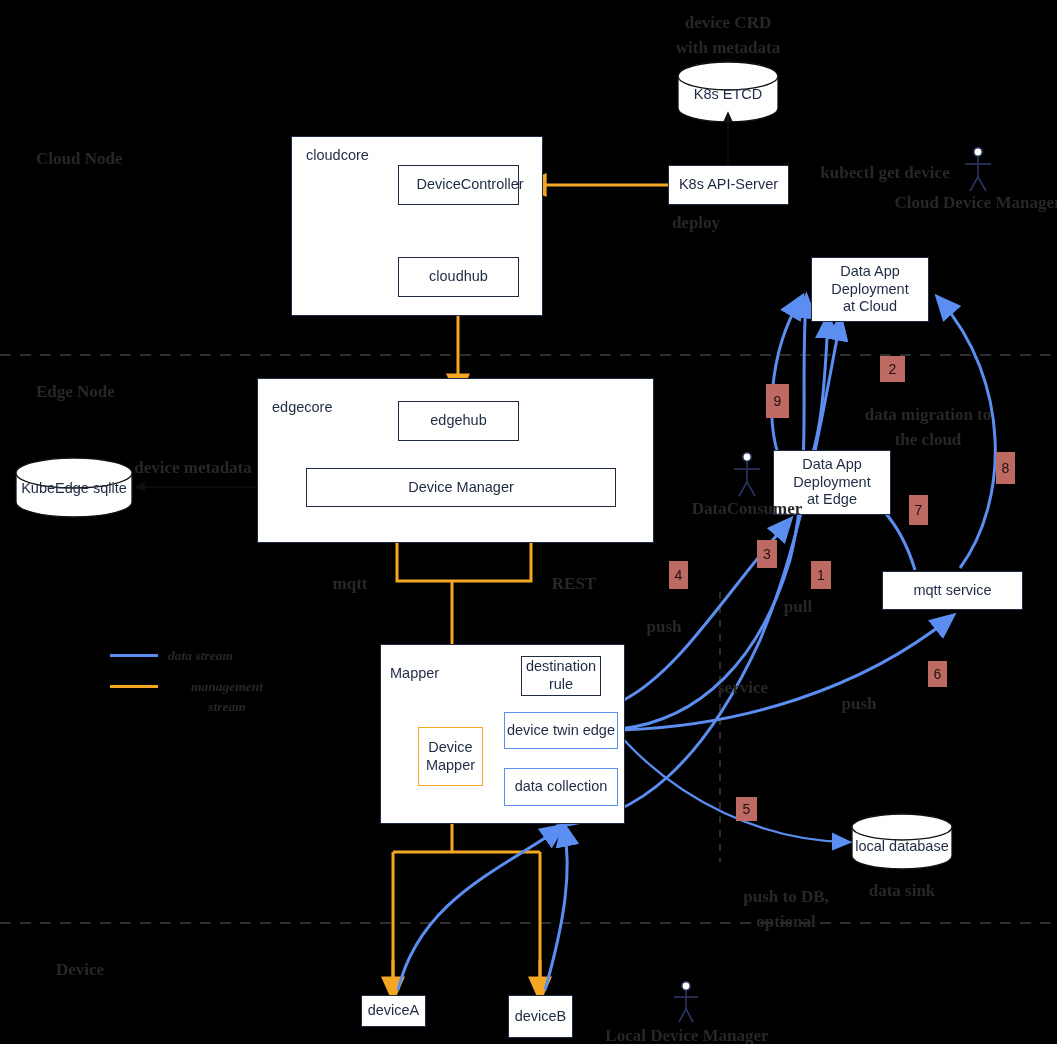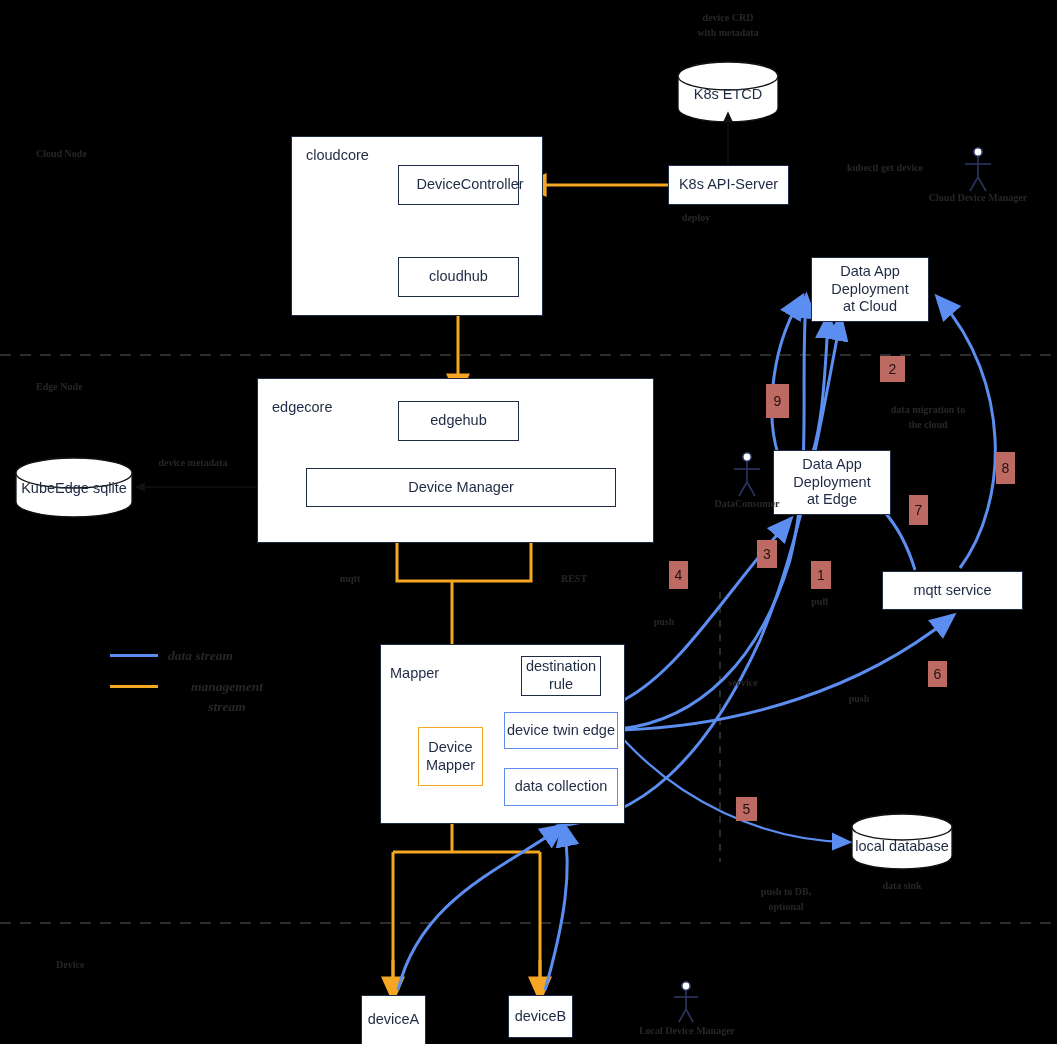--- a/index.html
+++ b/index.html
@@ -40,21 +40,21 @@
     font-size:14.5px;
     font-family:"Liberation Sans", sans-serif;
     z-index:5;
     white-space:nowrap;
   }
   .note{
     position:absolute;
     color:#272727;
     font-family:"Liberation Serif", serif;
     font-weight:bold;
-    font-size:10px;
+    font-size:17px;
     line-height:1.45;
     text-align:center;
     z-index:6;
     white-space:pre-line;
   }
   .note.left{text-align:left;}
   .badge{
     position:absolute;
     background:#bd6a62;
     color:#241010;
@@ -206,21 +206,21 @@
   <div class="box blue-border" style="left:504px;top:768px;width:114px;height:38px;">data collection</div>
 
   <div class="box" style="left:811px;top:257px;width:118px;height:65px;">Data App
 Deployment
 at Cloud</div>
   <div class="box" style="left:773px;top:450px;width:118px;height:65px;">Data App
 Deployment
 at Edge</div>
   <div class="box" style="left:882px;top:571px;width:141px;height:39px;">mqtt service</div>
 
-  <div class="box" style="left:361px;top:995px;width:65px;height:50px;">deviceA</div>
+  <div class="box" style="left:361px;top:995px;width:65px;height:32px;">deviceA</div>
   <div class="box" style="left:508px;top:995px;width:65px;height:43px;">deviceB</div>
 
   <div class="cyl" style="left:678px;top:62px;width:100px;height:60px;">
     <div class="cyl-label" style="top:24px;">K8s ETCD</div>
   </div>
   <div class="cyl" style="left:852px;top:814px;width:100px;height:58px;">
     <div class="cyl-label" style="top:24px;">local database</div>
   </div>
   <div class="cyl" style="left:16px;top:458px;width:116px;height:60px;">
     <div class="cyl-label" style="top:22px;">KubeEdge sqlite</div>
@@ -237,21 +237,21 @@
   <div class="note" style="left:652px;top:11px;width:152px;">device CRD
 with metadata</div>
   <div class="note" style="left:805px;top:161px;width:160px;">kubectl get device</div>
   <div class="note" style="left:646px;top:211px;width:100px;">deploy</div>
   <div class="note" style="left:130px;top:456px;width:126px;">device metadata</div>
   <div class="note" style="left:316px;top:572px;width:68px;">mqtt</div>
   <div class="note" style="left:543px;top:572px;width:62px;">REST</div>
   <div class="note" style="left:852px;top:403px;width:152px;">data migration to
 the cloud</div>
   <div class="note" style="left:634px;top:615px;width:60px;">push</div>
-  <div class="note" style="left:768px;top:595px;width:60px;text-align:right;">pull</div>
+  <div class="note" style="left:768px;top:595px;width:60px;">pull</div>
   <div class="note" style="left:692px;top:661px;width:102px;margin-top:15px;">service</div>
   <div class="note" style="left:826px;top:692px;width:66px;">push</div>
   <div class="note" style="left:718px;top:845px;width:136px;margin-top:40px;">push to DB,
 optional</div>
   <div class="note" style="left:842px;top:879px;width:120px;">data sink</div>
 
   <div class="badge" style="left:811px;top:561px;width:20px;height:28px;">1</div>
   <div class="badge" style="left:880px;top:356px;width:25px;height:26px;">2</div>
   <div class="badge" style="left:757px;top:540px;width:20px;height:28px;">3</div>
   <div class="badge" style="left:669px;top:561px;width:19px;height:28px;">4</div>

